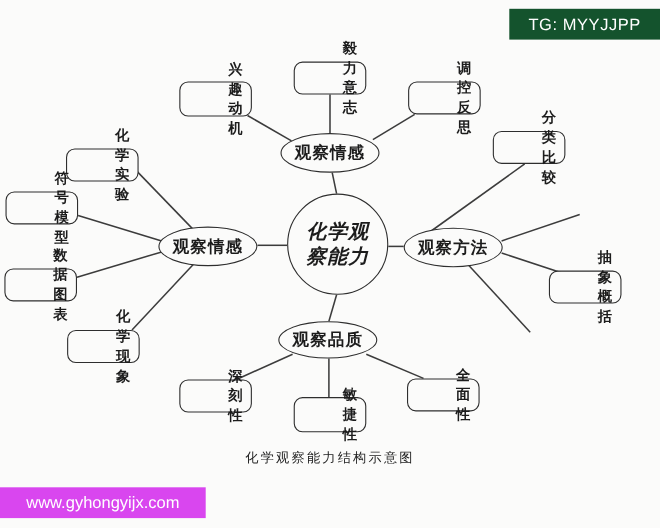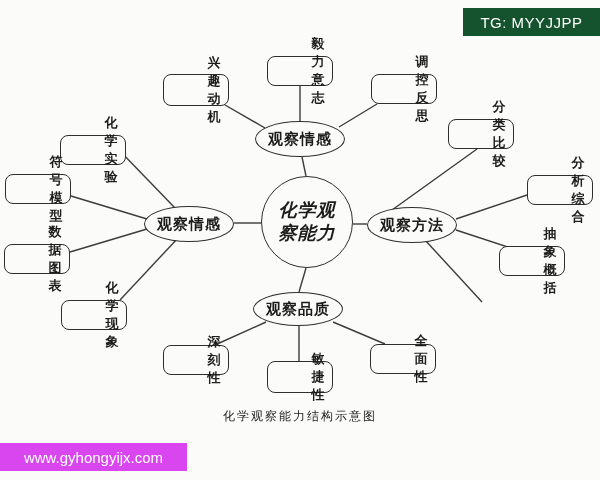--- a/index.html
+++ b/index.html
@@ -160,21 +160,20 @@
   <div class="node leaf-node leaf-xqdj">兴趣动机</div>
   <div class="node leaf-node leaf-ylyz">毅力意志</div>
   <div class="node leaf-node leaf-tkfs">调控反思</div>
 
   <div class="node leaf-node leaf-hxsy">化学实验</div>
   <div class="node leaf-node leaf-fhmx">符号模型</div>
   <div class="node leaf-node leaf-sjtb">数据图表</div>
   <div class="node leaf-node leaf-hxxx">化学现象</div>
 
   <div class="node leaf-node leaf-flbj">分类比较</div>
-  <div class="node leaf-node leaf-fxzh">分析综合</div>
   <div class="node leaf-node leaf-cxgk">抽象概括</div>
 
   <div class="node leaf-node leaf-skx">深刻性</div>
   <div class="node leaf-node leaf-mjx">敏捷性</div>
   <div class="node leaf-node leaf-qmx">全面性</div>
 
   <div class="caption">化学观察能力结构示意图</div>
 
   <div class="badge">TG: MYYJJPP</div>
   <div class="watermark">www.gyhongyijx.com</div>

